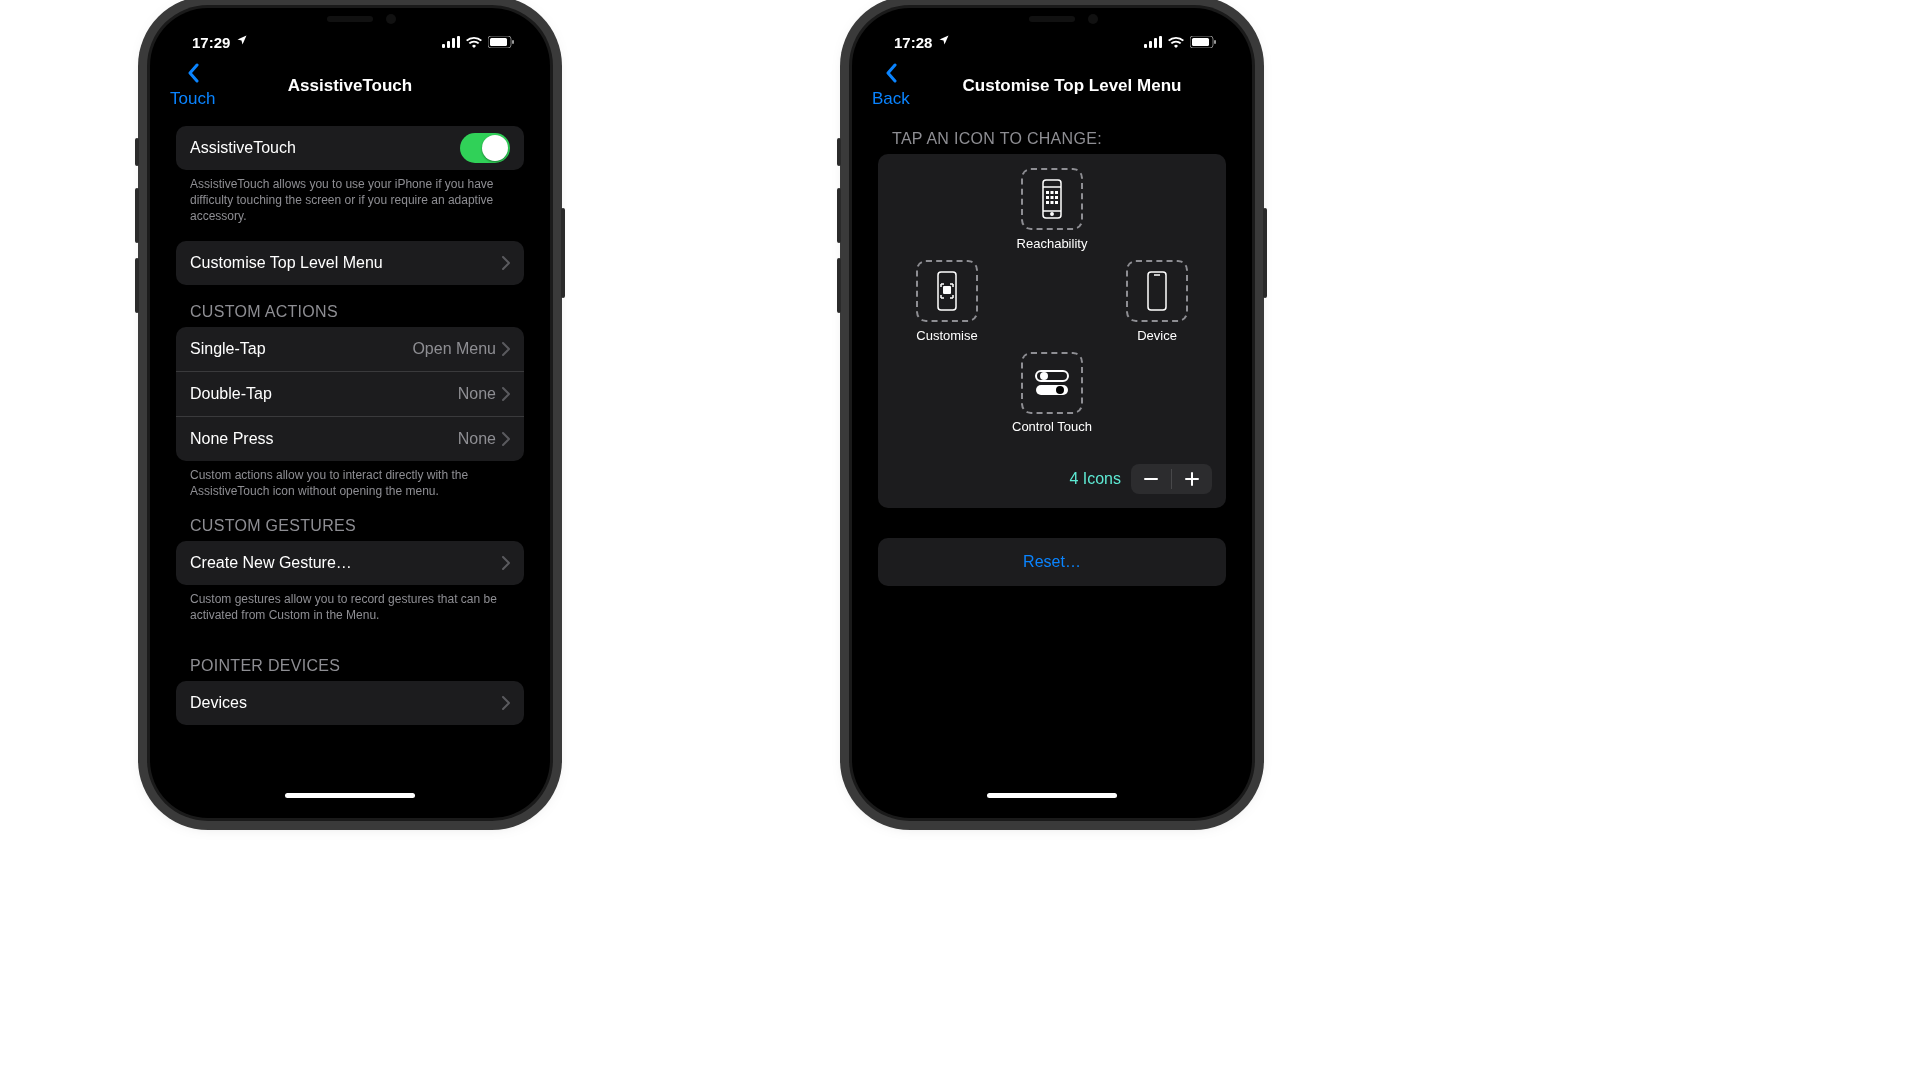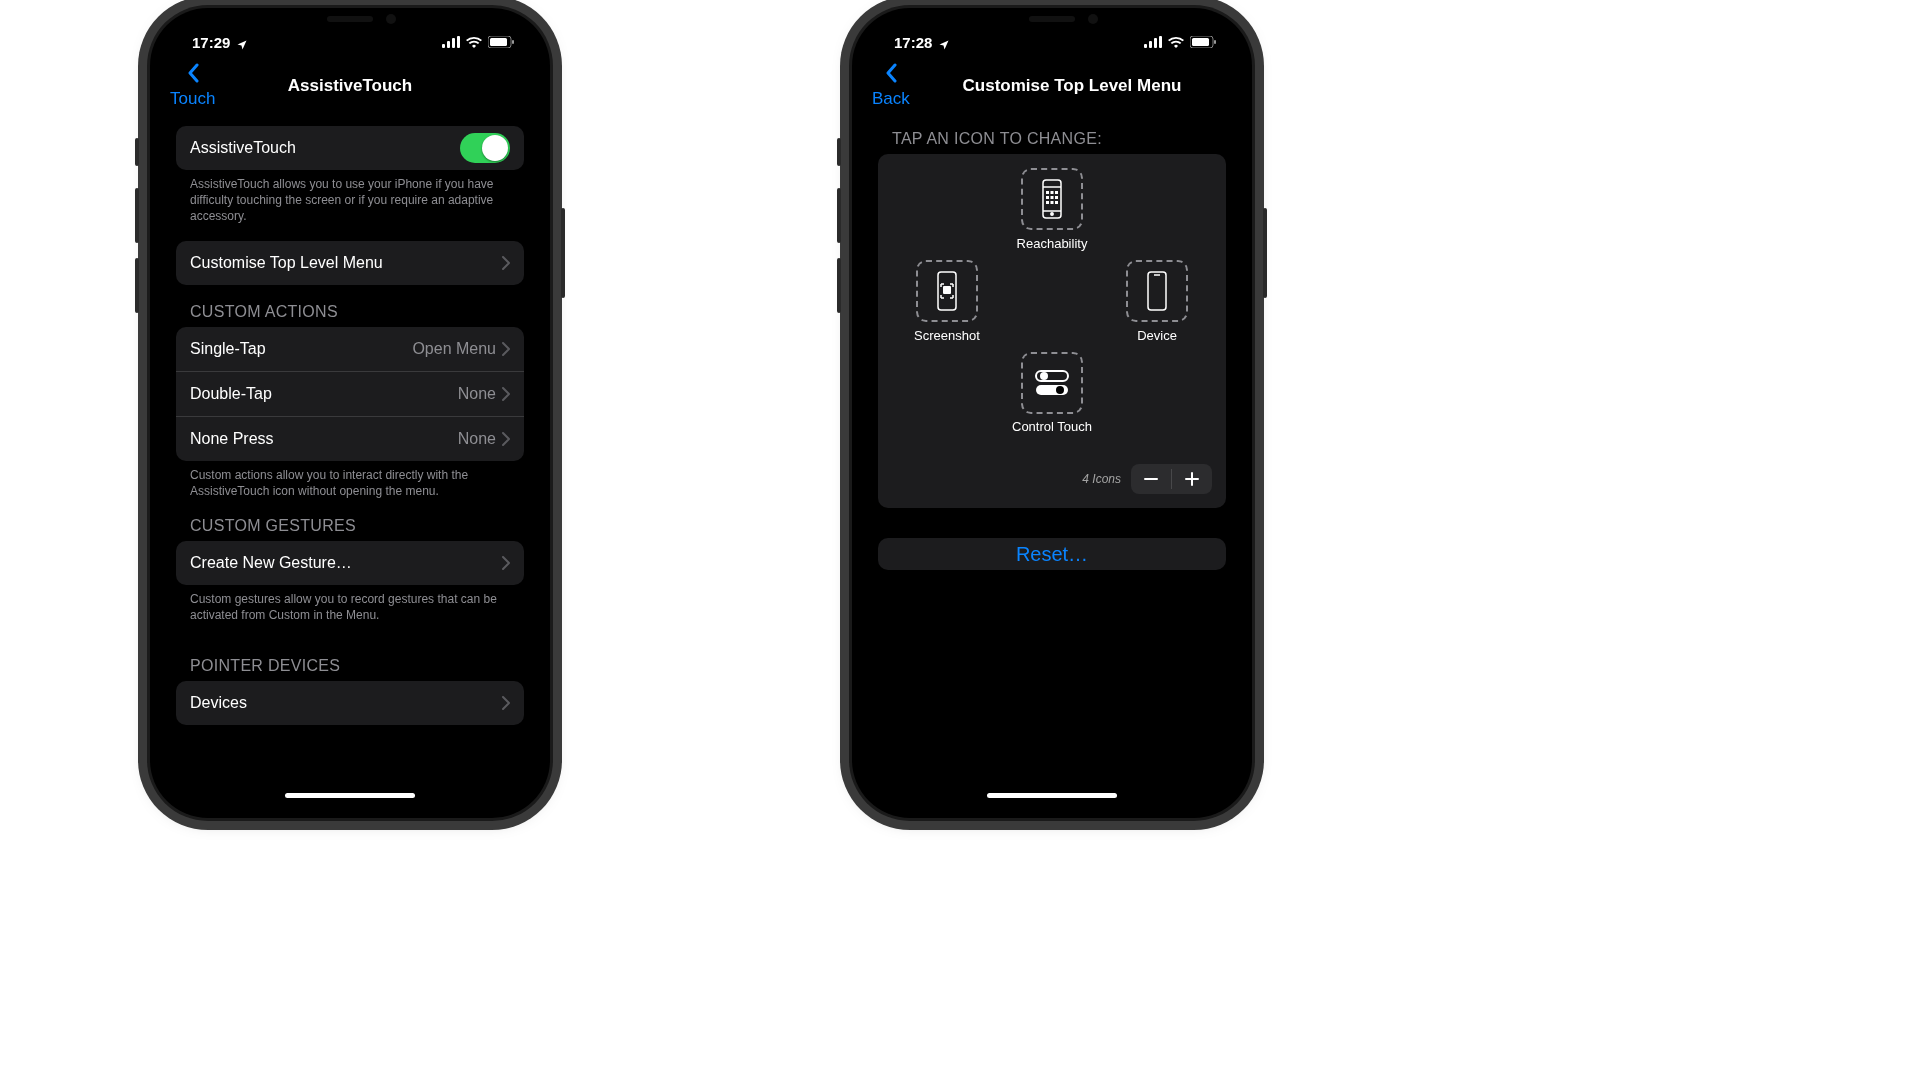--- a/index.html
+++ b/index.html
@@ -37,21 +37,21 @@
   .notch::before{content:"";position:absolute;top:8px;left:50%;transform:translateX(-50%);width:46px;height:6px;background:#111;border-radius:3px;}
   .notch::after{content:"";position:absolute;top:6px;right:34px;width:10px;height:10px;background:#111;border-radius:50%;}
 
   .screen{
     position:absolute;inset:12px;border-radius:46px;overflow:hidden;background:var(--ios-bg);
     display:flex;flex-direction:column;color:var(--ios-white);
   }
 
   
   .statusbar{height:44px;display:flex;align-items:center;justify-content:space-between;padding:0 24px 0 30px;font-size:15px;font-weight:600;}
-  .sb-left{display:flex;align-items:flex-end;gap:6px;}
+  .sb-left{display:flex;align-items:flex-start;gap:6px;}
   .sb-right{display:flex;align-items:center;gap:6px;}
   .sb-right svg{display:block;}
 
   
   .navbar{height:44px;display:flex;align-items:center;position:relative;}
   .nav-back{display:flex;align-items:center;gap:6px;color:var(--ios-blue);font-size:17px;padding-left:8px;cursor:pointer;flex-direction:column;}
   .nav-title{position:absolute;left:0;right:0;text-align:center;font-size:17px;font-weight:600;color:var(--ios-white);pointer-events:none;}
 
   .content{flex:1;overflow:hidden;padding:0 14px;}
 
@@ -85,26 +85,26 @@
   .iconitem .box{
     margin:0 auto 6px;width:58px;height:58px;border:2px dashed #8e8e93;border-radius:10px;
     display:flex;align-items:center;justify-content:center;color:#fff;
   }
   .pos-top{left:50%;top:0;transform:translateX(-50%);}
   .pos-left{left:14px;top:92px;}
   .pos-right{right:14px;top:92px;}
   .pos-bottom{left:50%;top:184px;transform:translateX(-50%);}
 
   .countrow{display:flex;align-items:center;justify-content:flex-end;padding:6px 4px 4px;gap:10px;}
-  .countrow .count{font-size:12px;color:#a3a3a3;font-style:italic;}
+  .countrow .count{font-size:16px;color:#5eead4;}
   .stepper{display:flex;background:#2c2c2e;border-radius:8px;overflow:hidden;}
   .stepper button{all:unset;width:40px;height:30px;display:flex;align-items:center;justify-content:center;color:#fff;font-size:18px;cursor:pointer;}
   .stepper .divider{width:1px;background:#48484a;margin:5px 0;}
 
-  .resetrow{margin-top:30px;background:var(--ios-cell);border-radius:10px;height:32px;display:flex;align-items:center;justify-content:center;color:var(--ios-blue);font-size:20px;cursor:pointer;}
+  .resetrow{margin-top:30px;background:var(--ios-cell);border-radius:10px;height:48px;display:flex;align-items:center;justify-content:center;color:var(--ios-blue);font-size:16px;cursor:pointer;}
 
   
   .stage{transform-origin:top left;}
 </style>
 </head>
 <body>
 
 <div class="stage">
 
   <div class="phone left">
@@ -293,21 +293,21 @@
               <div>Reachability</div>
             </div>
             <div class="iconitem pos-left">
               <div class="box">
                 <svg width="24" height="40" viewBox="0 0 24 40" fill="none" stroke="#fff" stroke-width="1.5">
                     <rect x="3" y="1" width="18" height="38" rx="3"></rect>
                     <rect x="8" y="15" width="8" height="8" fill="#fff" stroke="none" rx="1"></rect>
                     <path d="M6 13h3M6 13v3M18 13h-3M18 13v3M6 27h3M6 27v-3M18 27h-3M18 27v-3" stroke="#fff"></path>
                   </svg>
               </div>
-              <div>Screenshot</div>
+              <div>Customise</div>
             </div>
             <div class="iconitem pos-right">
               <div class="box">
                 <svg width="24" height="40" viewBox="0 0 24 40" fill="none" stroke="#fff" stroke-width="1.5">
                     <rect x="3" y="1" width="18" height="38" rx="3"></rect>
                     <line x1="9" y1="4" x2="15" y2="4"></line>
                   </svg>
               </div>
               <div>Device</div>
             </div>

